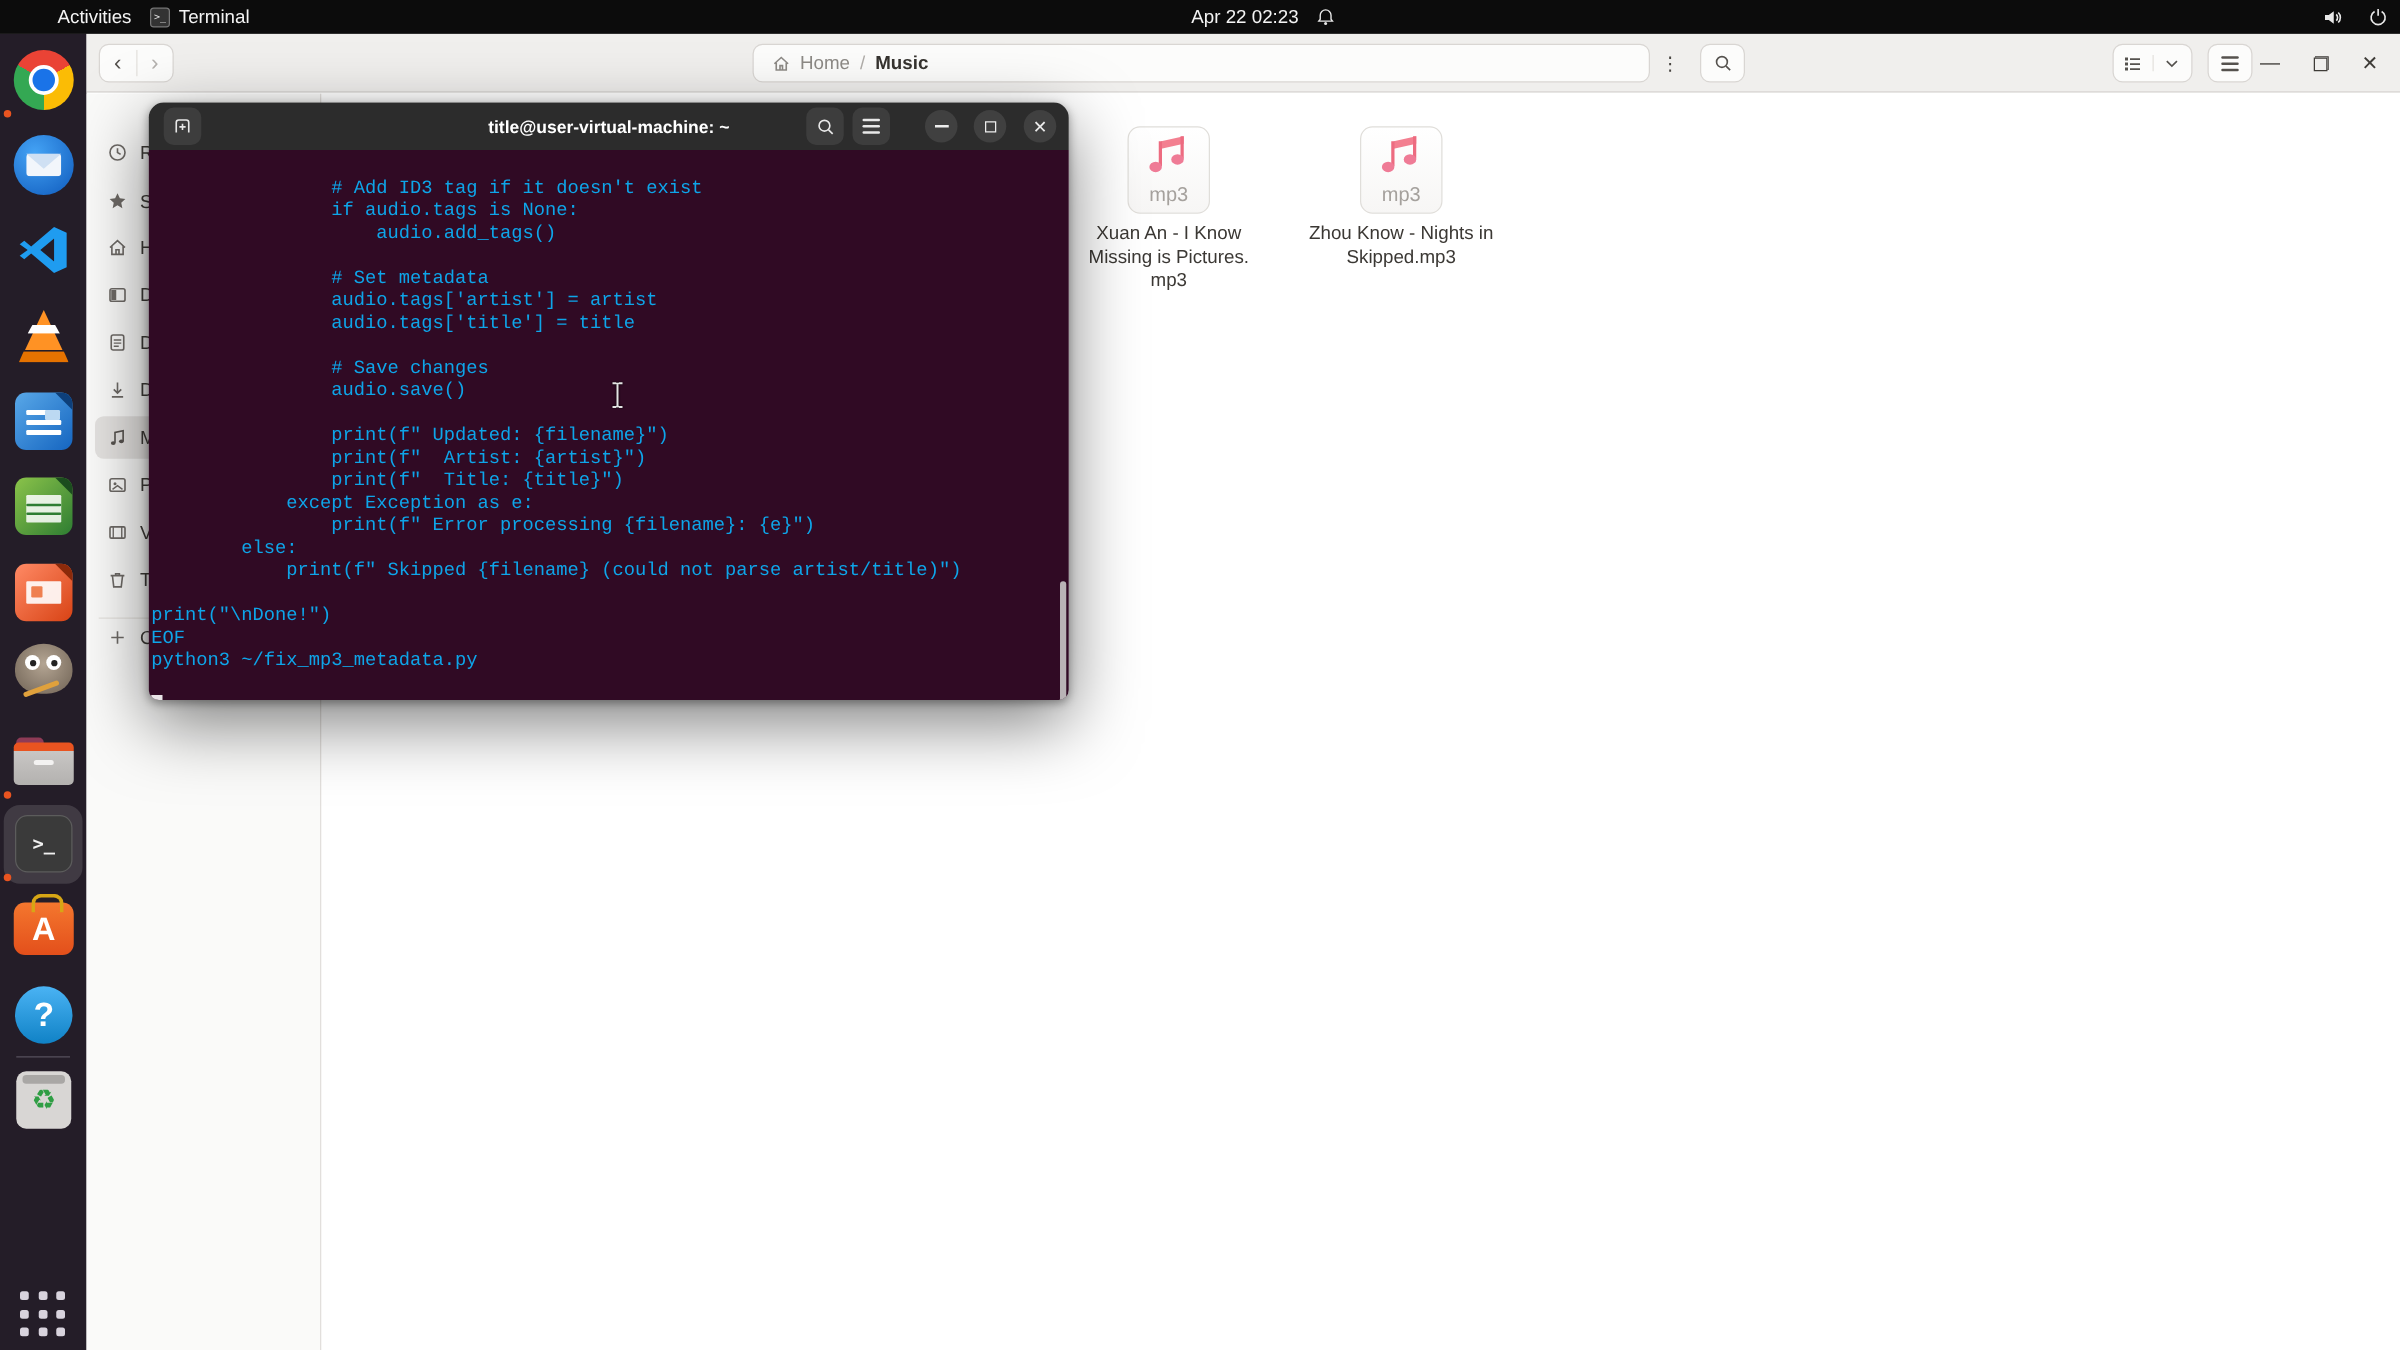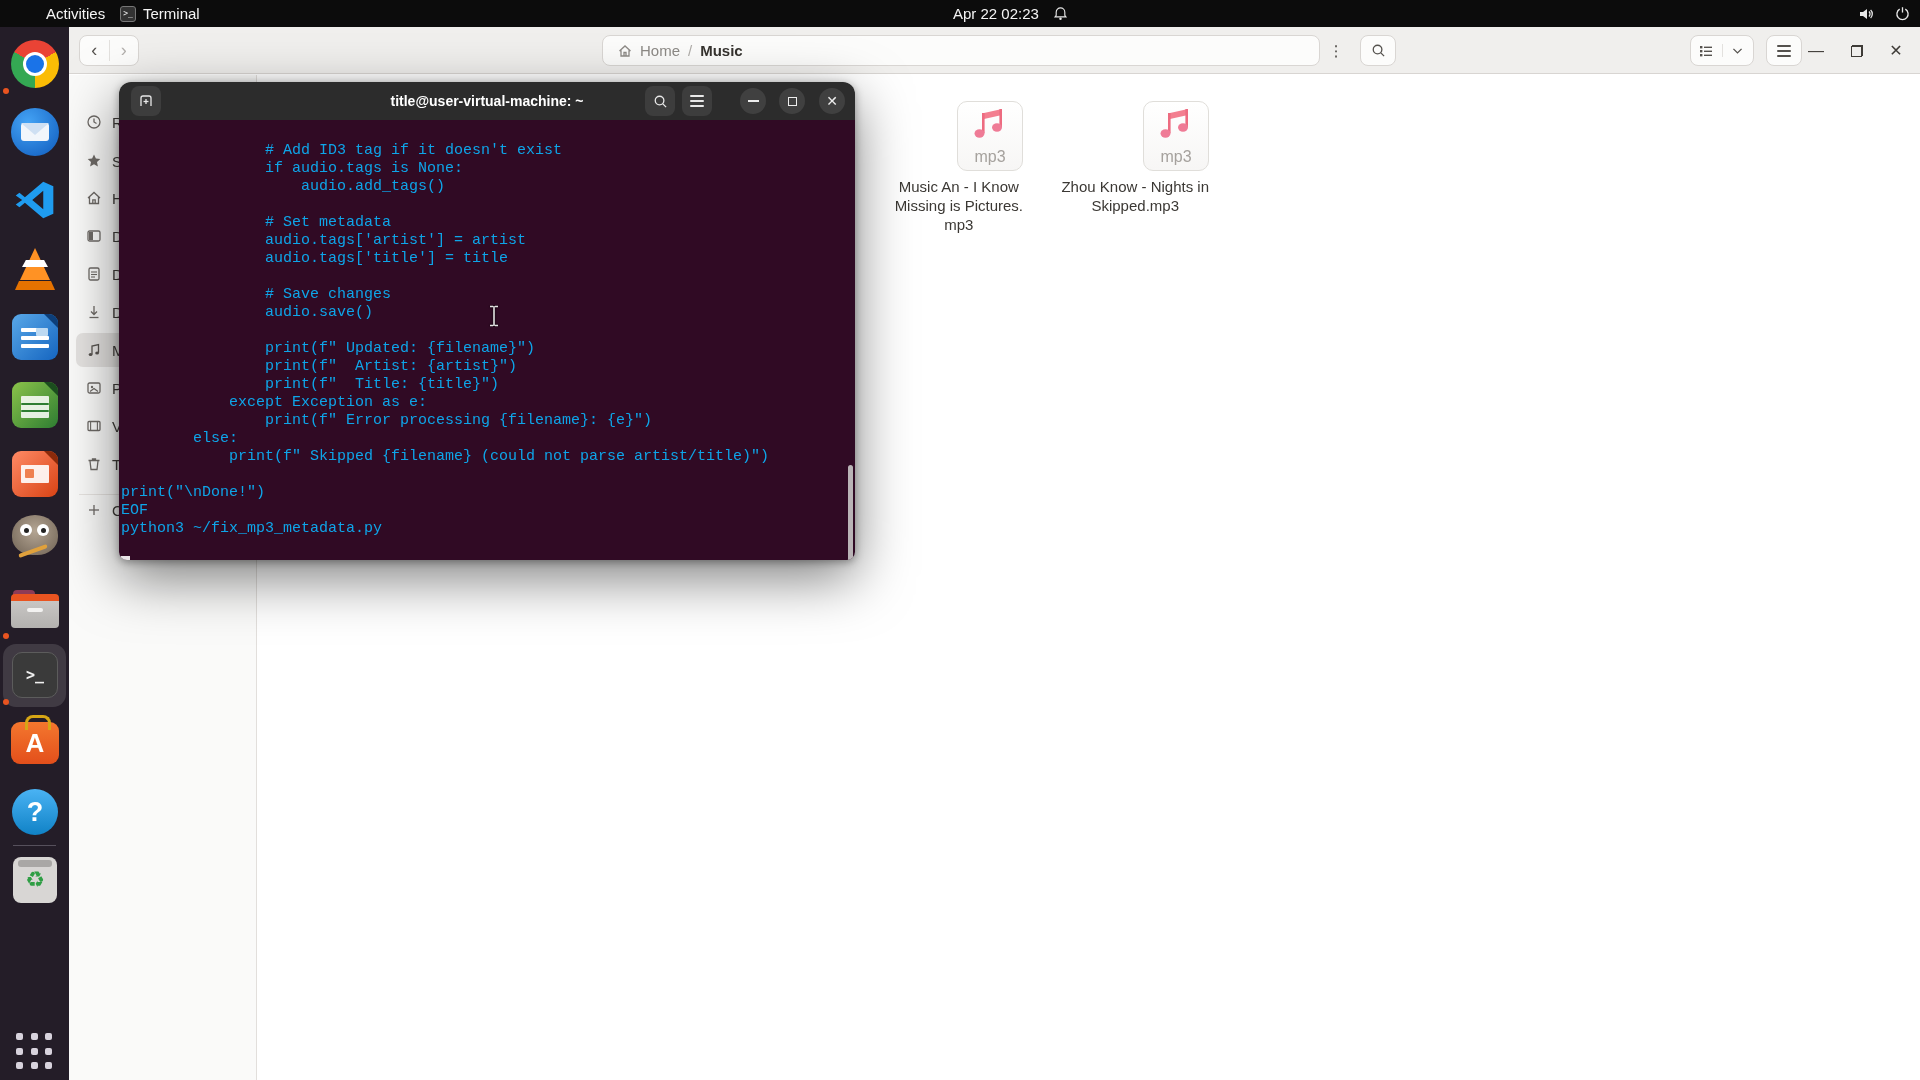--- a/index.html
+++ b/index.html
@@ -84,21 +84,21 @@
   .restore-sq::before { content:""; position:absolute; right:0; top:0; width:9px; height:9px; border:1.5px solid #3f3c38; }
   .restore-sq::after { content:""; position:absolute; left:0; bottom:0; width:9px; height:9px; border:1.5px solid #3f3c38; background:#f0efed; }
 
   #sidebar { position:absolute; left:0; top:48px; width:188px; height:1005px; background:#fafaf9; border-right:1px solid #e2dfdc; }
   .side-item { position:absolute; left:7px; width:174px; height:34px; border-radius:7px; display:flex; align-items:center; gap:10px; padding-left:10px; font-size:15px; color:#403d39; }
   .side-item.selected { background:#e4e2e0; }
   .side-item svg { flex:0 0 auto; }
   .side-sep { position:absolute; left:10px; width:168px; height:1px; background:#e6e3e0; }
 
   #content { position:absolute; left:189px; top:48px; right:0; bottom:0; background:#fff; }
-  .file-tile { position:absolute; width:176px; display:flex; flex-direction:column; align-items:flex-end; }
+  .file-tile { position:absolute; width:176px; display:flex; flex-direction:column; align-items:center; }
   .mp3-box { width:66px; height:70px; background:linear-gradient(#ffffff,#f7f6f5); border:1px solid #e0deda; border-radius:10px; position:relative; display:flex; flex-direction:column; align-items:center; }
   .mp3-label { position:absolute; bottom:4px; font-size:16px; color:#a5a19d; }
   .file-name { margin-top:6px; font-size:15px; line-height:19px; color:#3b3834; text-align:center; }
 
   
   #terminal { position:absolute; left:119px; top:82px; width:736px; height:478px; z-index:30; border-radius:12px 12px 8px 8px; box-shadow:0 18px 55px rgba(0,0,0,.5), 0 2px 8px rgba(0,0,0,.35); }
   #t-header { position:absolute; left:0; top:0; width:100%; height:38px; background:#2c2c2c; border-radius:12px 12px 0 0; }
   #t-title { position:absolute; left:0; right:0; top:0; height:38px; display:flex; align-items:center; justify-content:center; color:#ffffff; font-weight:bold; font-size:14px; }
   .t-btn { position:absolute; top:4px; width:30px; height:30px; border-radius:8px; background:#3d3d3d; display:flex; align-items:center; justify-content:center; color:#e8e8e8; }
   .t-newtab { left:12px; }
@@ -382,21 +382,21 @@
         <svg width="40" height="36" viewBox="0 0 40 36" style="margin-top:5px">
           <path d="M14 6 L32 2 L32 8 L14 12 Z" fill="#f37f90"></path>
           <rect x="12" y="6" width="2.6" height="20" fill="#ed6b80"></rect>
           <rect x="29.4" y="2" width="2.6" height="18" fill="#ed6b80"></rect>
           <ellipse cx="9.5" cy="26.5" rx="5" ry="4.2" fill="#ef7b96"></ellipse>
           <ellipse cx="27" cy="20.5" rx="5" ry="4.2" fill="#ef7b96"></ellipse>
         </svg>
         <span class="mp3-label">mp3</span>
       </div>
       <div class="file-name">
-        <div>Music An - I Know</div>
+        <div>Xuan An - I Know</div>
         <div>Missing is Pictures.</div>
         <div>mp3</div>
       </div>
     </div>
     <div class="file-tile" style="left:775px; top:26px">
       <div class="mp3-box">
         <svg width="40" height="36" viewBox="0 0 40 36" style="margin-top:5px">
           <path d="M14 6 L32 2 L32 8 L14 12 Z" fill="#f37f90"></path>
           <rect x="12" y="6" width="2.6" height="20" fill="#ed6b80"></rect>
           <rect x="29.4" y="2" width="2.6" height="18" fill="#ed6b80"></rect>

